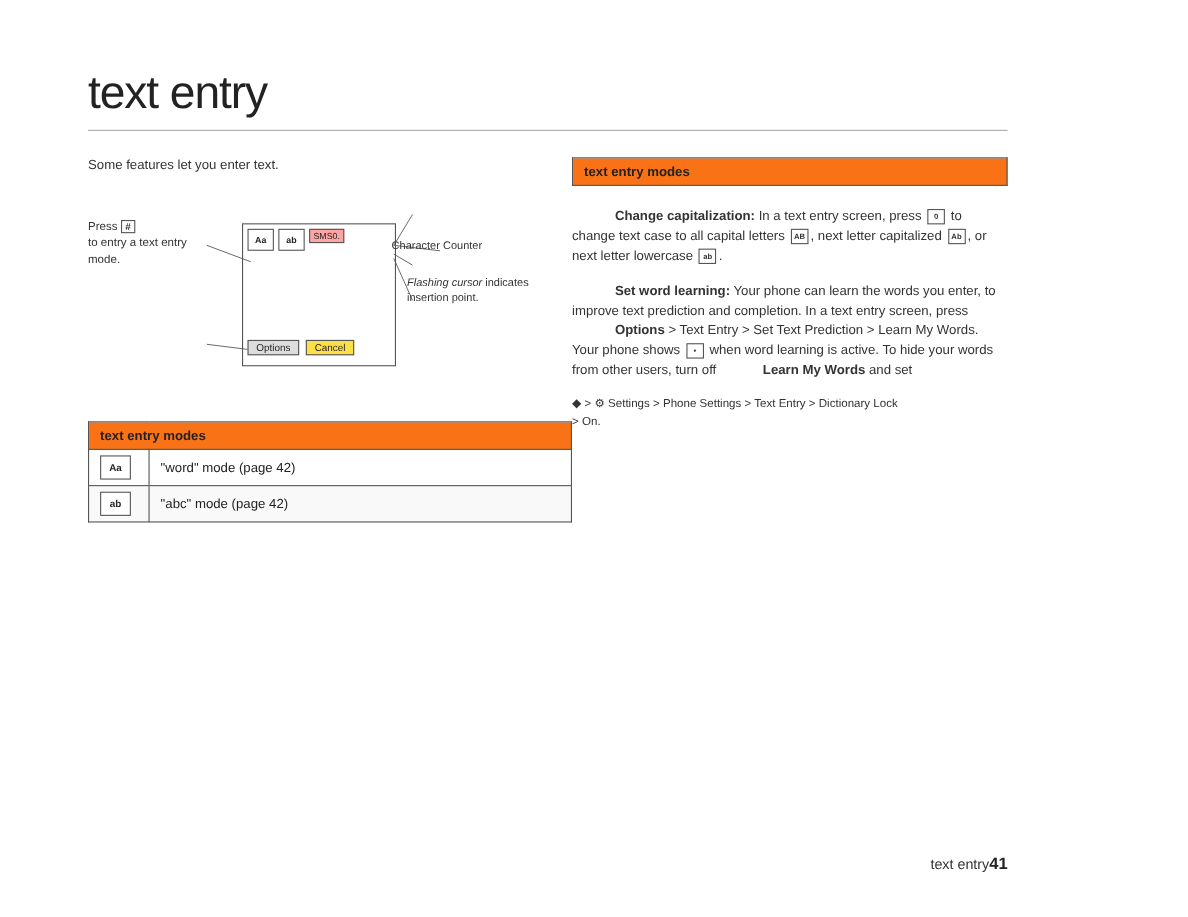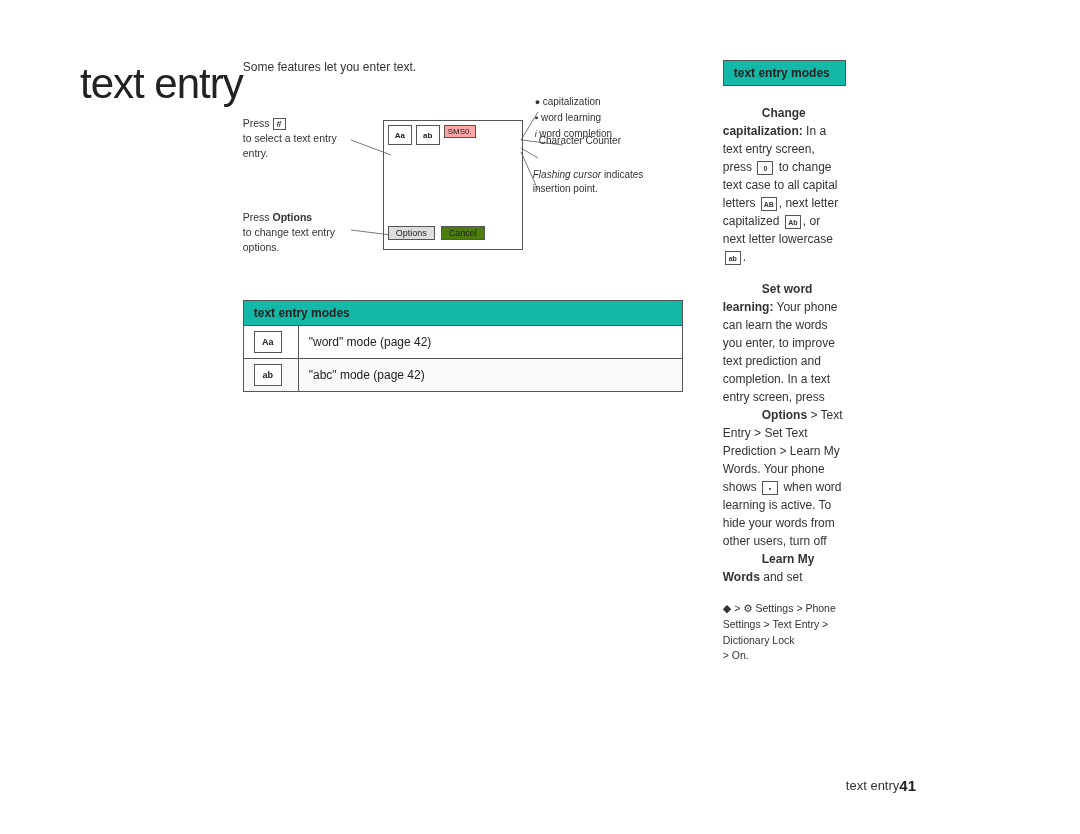--- a/index.html
+++ b/index.html
@@ -9,39 +9,38 @@
       background: #ffffff;
       font-family: Arial, Helvetica, sans-serif;
       font-size: 13px;
       color: #222;
       overflow: hidden;
     }
     .page-container {
       width: 1036px;
       height: 834px;
       display: flex;
-      flex-direction: row;
+      flex-direction: column;
       padding: 60px 120px 40px 80px;
     }
     .page-title {
       font-size: 42px;
       font-weight: 300;
       color: #222;
       letter-spacing: -1px;
       margin-bottom: 10px;
     }
     .title-divider {
       border: none;
       border-top: 1px solid #aaa;
       margin-bottom: 24px;
     }
     .content-area {
       display: flex;
       flex-direction: row;
-      gap: 40px;
       flex: 1;
     }
     .left-column {
       width: 440px;
       flex-shrink: 0;
     }
     .right-column {
       flex: 1;
       padding-top: 0;
     }
@@ -53,21 +52,21 @@
     .bold-text { font-weight: bold; }
     
     .entry-modes-table {
       border: 1px solid #555;
       border-collapse: collapse;
       width: 100%;
       font-size: 12px;
       margin-bottom: 20px;
     }
     .entry-modes-table th {
-      background: #14b8a6;
+      background: #f97316;
       padding: 5px 10px;
       text-align: left;
       font-weight: bold;
       font-size: 12px;
       border: 1px solid #555;
     }
     .entry-modes-table td {
       padding: 5px 10px;
       border: 1px solid #555;
       vertical-align: middle;
@@ -170,53 +169,42 @@
           <line x1="108" y1="140" x2="148" y2="145" stroke="#555" stroke-width="0.8"></line>
 
           <line x1="278" y1="50" x2="295" y2="22" stroke="#555" stroke-width="0.8"></line>
           <line x1="278" y1="58" x2="295" y2="68" stroke="#555" stroke-width="0.8"></line>
           <line x1="278" y1="62" x2="295" y2="100" stroke="#555" stroke-width="0.8"></line>
           <line x1="278" y1="50" x2="320" y2="55" stroke="#555" stroke-width="0.8"></line>
         </svg>
 
         <div style="position:absolute; top:26px; left:0; width:110px; font-size:10.5px; color:#333; line-height:1.45;">
           <span>Press</span> <span style="border:1px solid #555; padding:0 3px; font-size:9px; font-weight:bold;">#</span><br>
-          <span>to select a text entry entry.</span>
-        </div>
-
-        <div style="position:absolute; top:120px; left:0; width:110px; font-size:10.5px; color:#333; line-height:1.45;">
-          <span>Press</span> <span class="bold-text">Options</span><br>
-          <span>to change text entry options.</span>
-        </div>
+          <span>to entry a text entry mode.</span>
+        </div>
+
 
         <div style="position:absolute; top:30px; left:140px; width:140px; height:130px; border:1.5px solid #555;">
 
           <div style="display:flex; align-items:flex-start; padding:4px 4px 0 4px; gap:4px;">
             <div style="width:24px; height:20px; border:1px solid #555; font-size:8px; display:flex; align-items:center; justify-content:center; font-weight:bold; background:#fff;">Aa</div>
             <div style="width:24px; height:20px; border:1px solid #555; font-size:8px; display:flex; align-items:center; justify-content:center; font-weight:bold; background:#fff;">ab</div>
             <div style="font-size:8px; border:1px solid #555; padding:1px 3px; background:#fca5a5; white-space:nowrap;">SMS0.</div>
           </div>
           <div style="padding:2px 4px; font-size:9px; text-align:right; color:#555;">
           </div>
 
           <div style="display:flex; gap:6px; padding:3px 4px; position:absolute; bottom:6px; left:0; width:100%;">
             <div style="border:1px solid #555; padding:1px 7px; font-size:9px; background:#ddd; cursor:pointer;">Options</div>
-            <div style="border:1px solid #555; padding:1px 7px; font-size:9px; background:#4d7c0f; cursor:pointer;">Cancel</div>
+            <div style="border:1px solid #555; padding:1px 7px; font-size:9px; background:#fde047; cursor:pointer;">Cancel</div>
           </div>
         </div>
 
-        <div style="position:absolute; top:4px; left:292px; width:128px; font-size:10px; color:#333;">
-          <ul style="list-style:none; line-height:1.6;">
-            <li><span style="font-size:9px;">● </span><span>capitalization</span></li>
-            <li><span style="font-size:10px;">▪ </span><span>word learning</span></li>
-            <li><span style="font-style:italic; font-size:9px;">i </span><span>word completion</span></li>
-          </ul>
-        </div>
-
-        <div style="position:absolute; top:44px; left:296px; width:100px; font-size:10px; color:#333; line-height:1.35;">
+
+        <div style="position:absolute; top:44px; left:276px; width:100px; font-size:10px; color:#333; line-height:1.35;">
           <span>Character Counter</span>
         </div>
 
         <div style="position:absolute; top:78px; left:290px; width:120px; font-size:10px; color:#333; line-height:1.35;">
           <span style="font-style:italic;">Flashing cursor</span> indicates insertion point.
         </div>
 
       </div>
 
       <table class="entry-modes-table">

